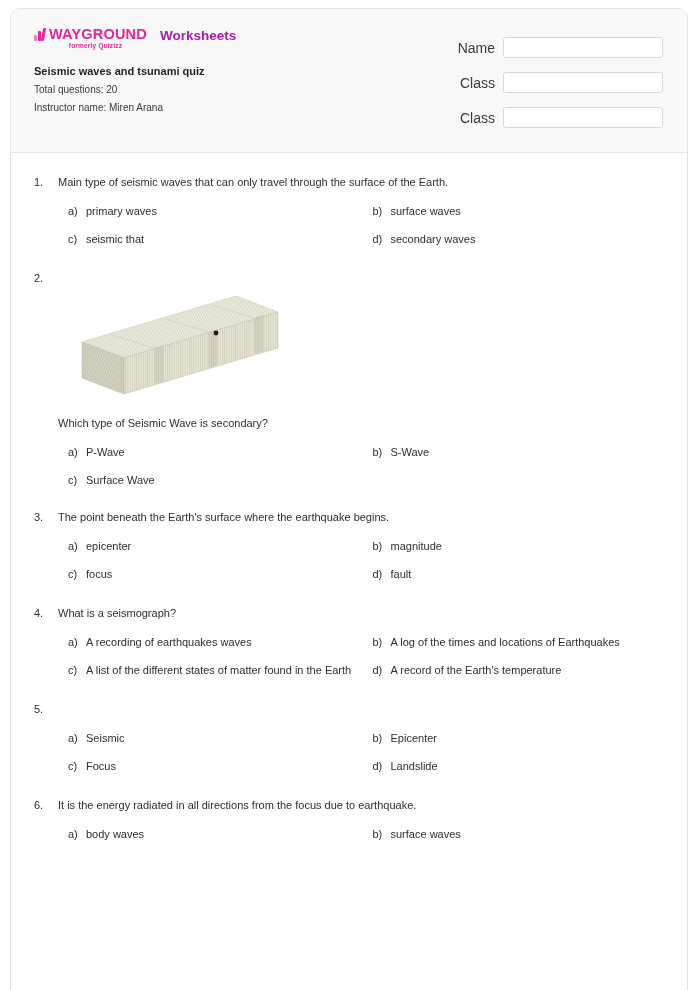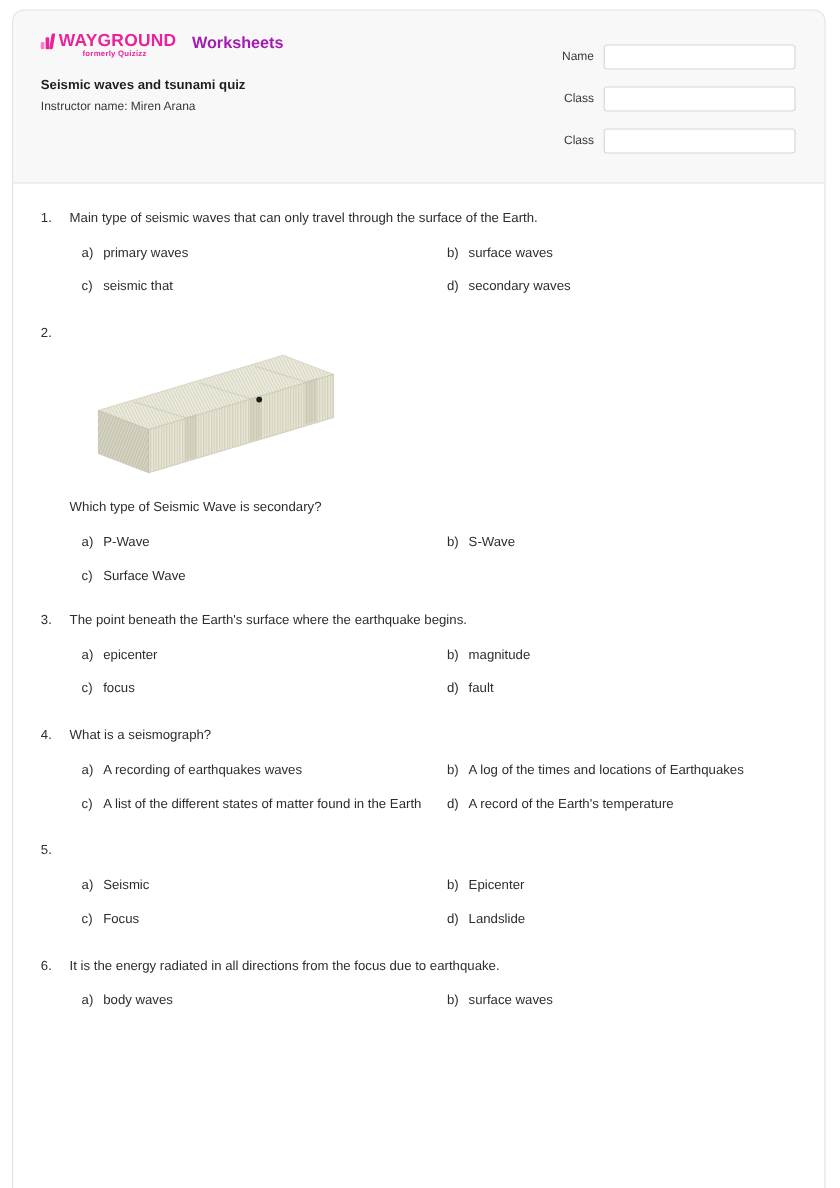--- a/index.html
+++ b/index.html
@@ -113,21 +113,21 @@
     top: 28px;
     width: 230px;
   }
   .field-row {
     display: flex;
     align-items: center;
     justify-content: flex-end;
     margin-bottom: 14px;
   }
   .field-label {
-    font-size: 10px;
+    font-size: 14px;
     color: #3a3a3a;
     margin-right: 8px;
     text-align: center;
   }
   .field-input {
     width: 160px;
     height: 21px;
     background: #ffffff;
     border: 1px solid #d8d8d8;
     border-radius: 3px;
@@ -212,20 +212,21 @@
           </span>
           <span class="brand-word">WAYGROUND</span>
         </div>
         <div class="brand-sub">formerly Quizizz</div>
       </div>
       <div class="brand-title">Worksheets</div>
     </div>
 
     <div class="meta-block">
       <div class="meta-title">Seismic waves and tsunami quiz</div>
+      <div class="meta-line">Total questions: 20</div>
       <div class="meta-line">Instructor name: Miren Arana</div>
     </div>
 
     <div class="fields">
       <div class="field-row">
         <span class="field-label">Name</span>
         <input class="field-input" type="text" placeholder="" style="">
       </div>
       <div class="field-row">
         <span class="field-label">Class</span>

